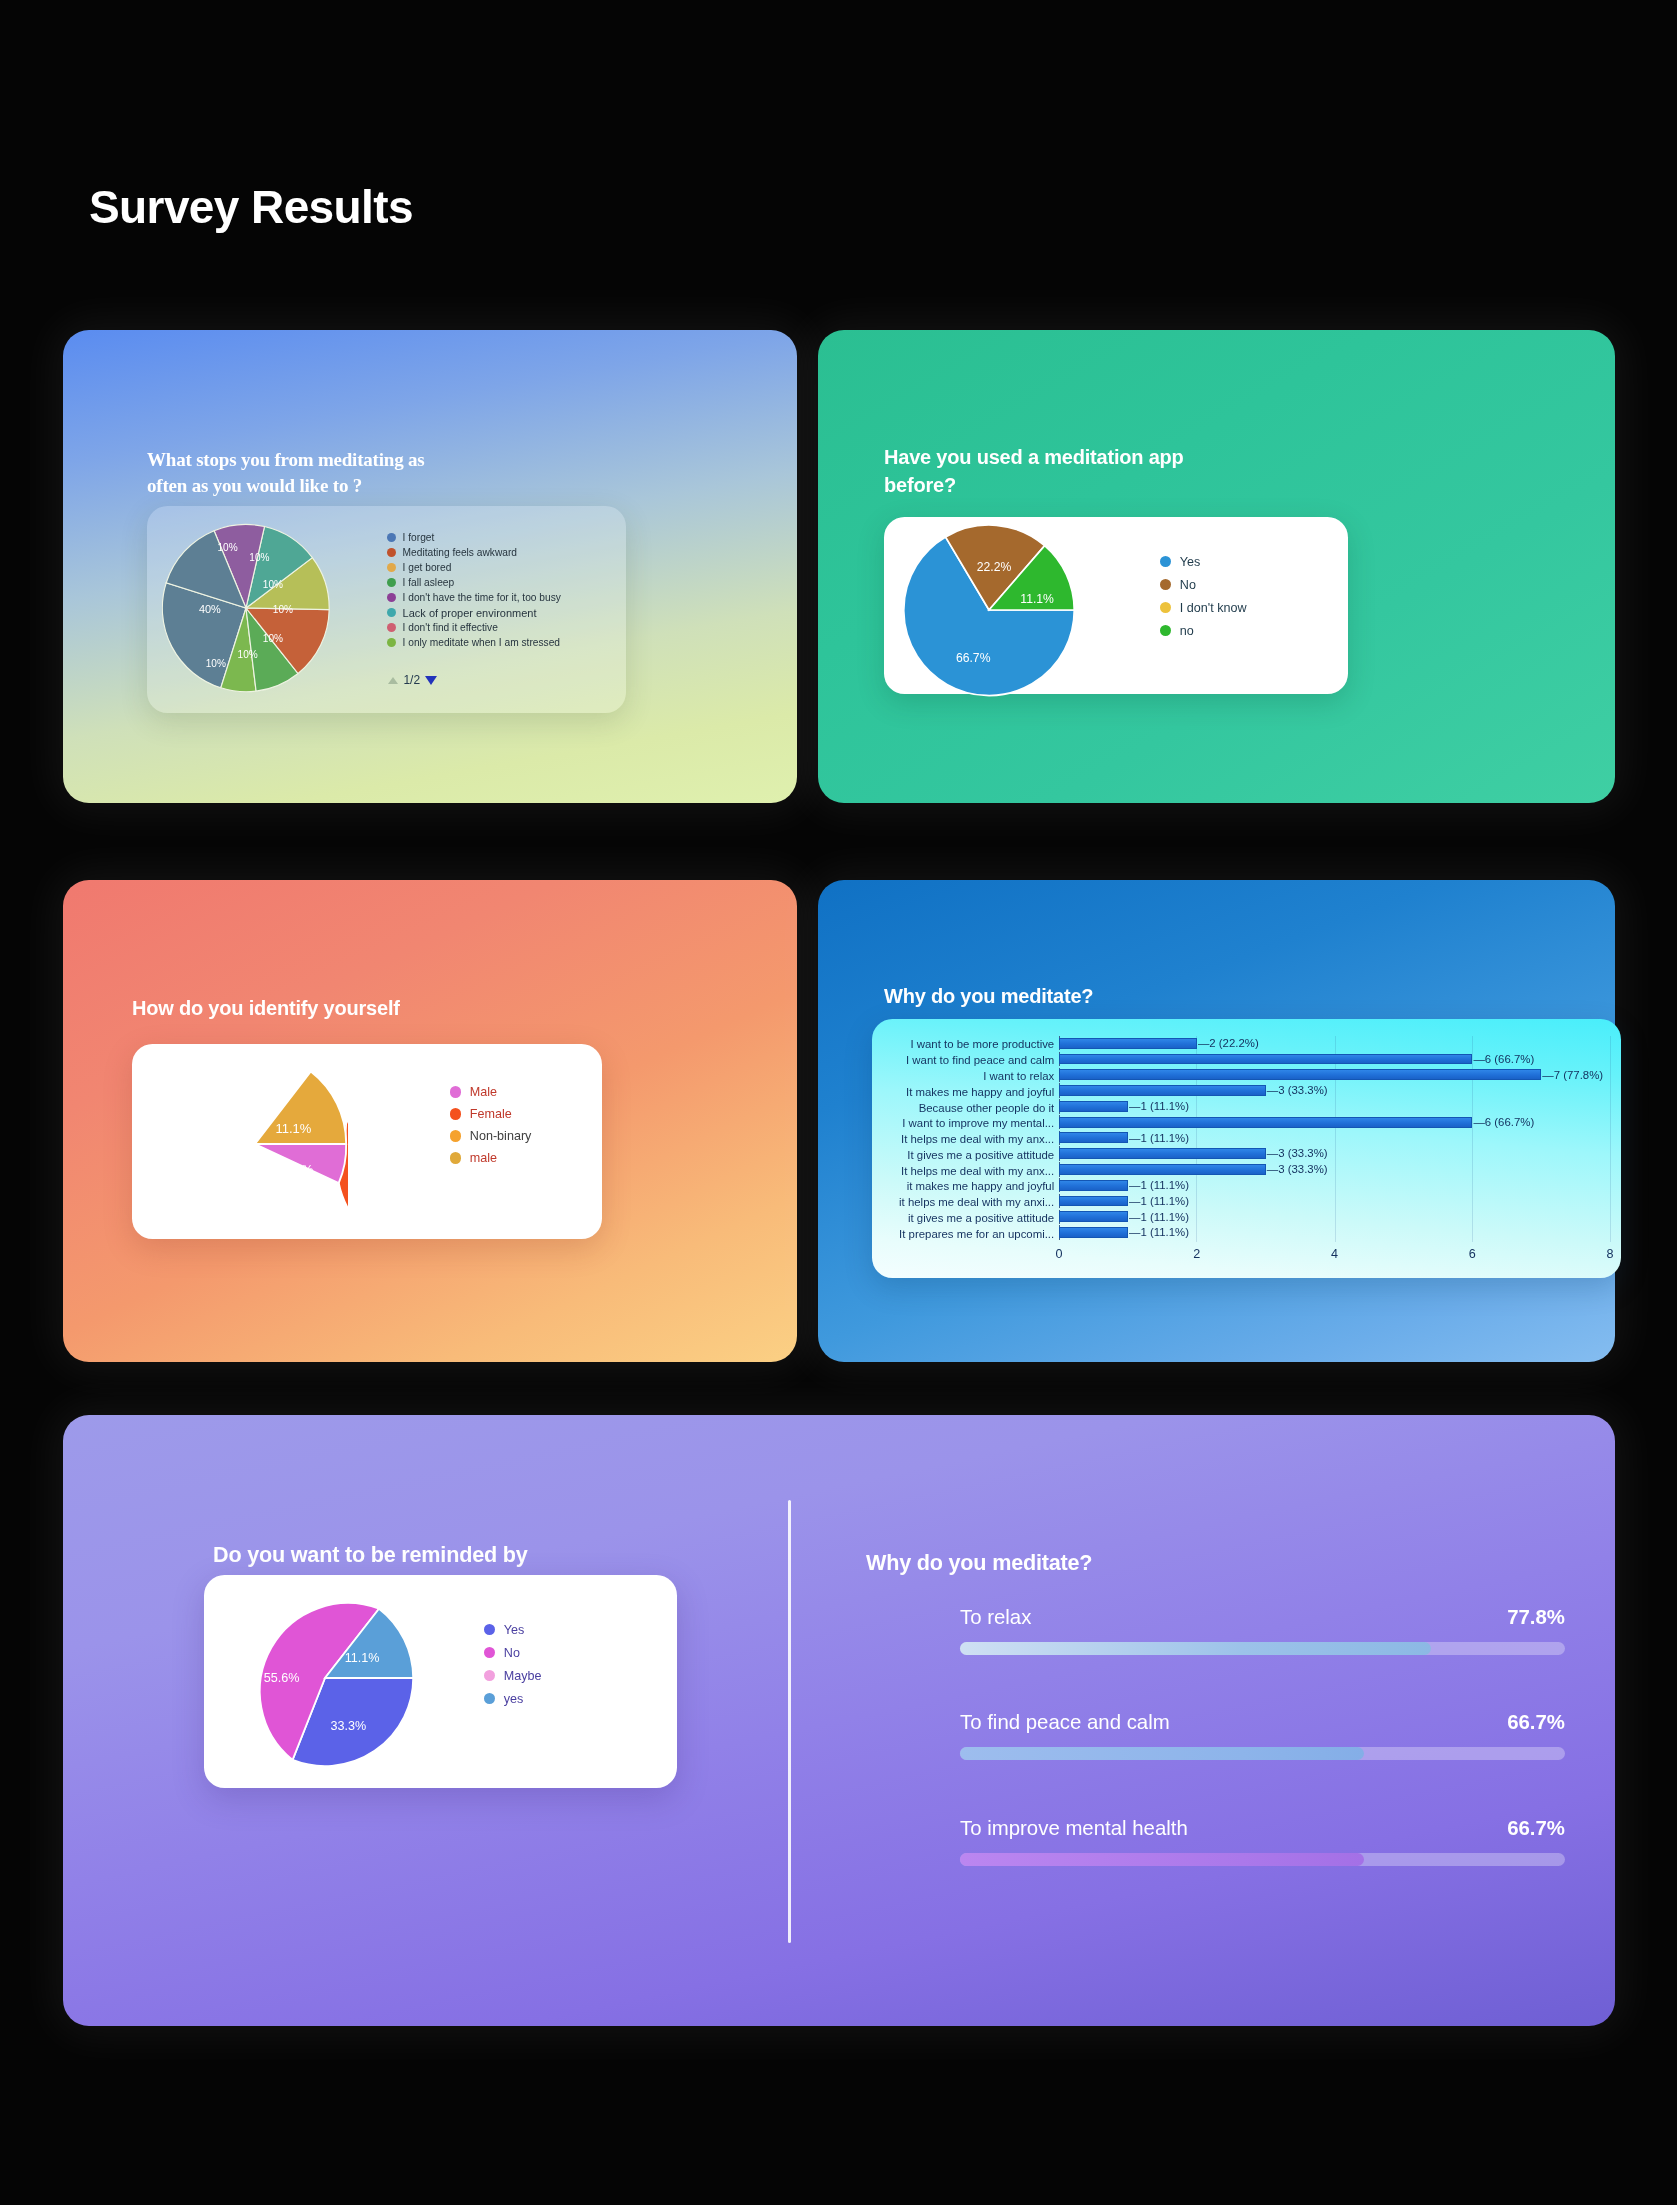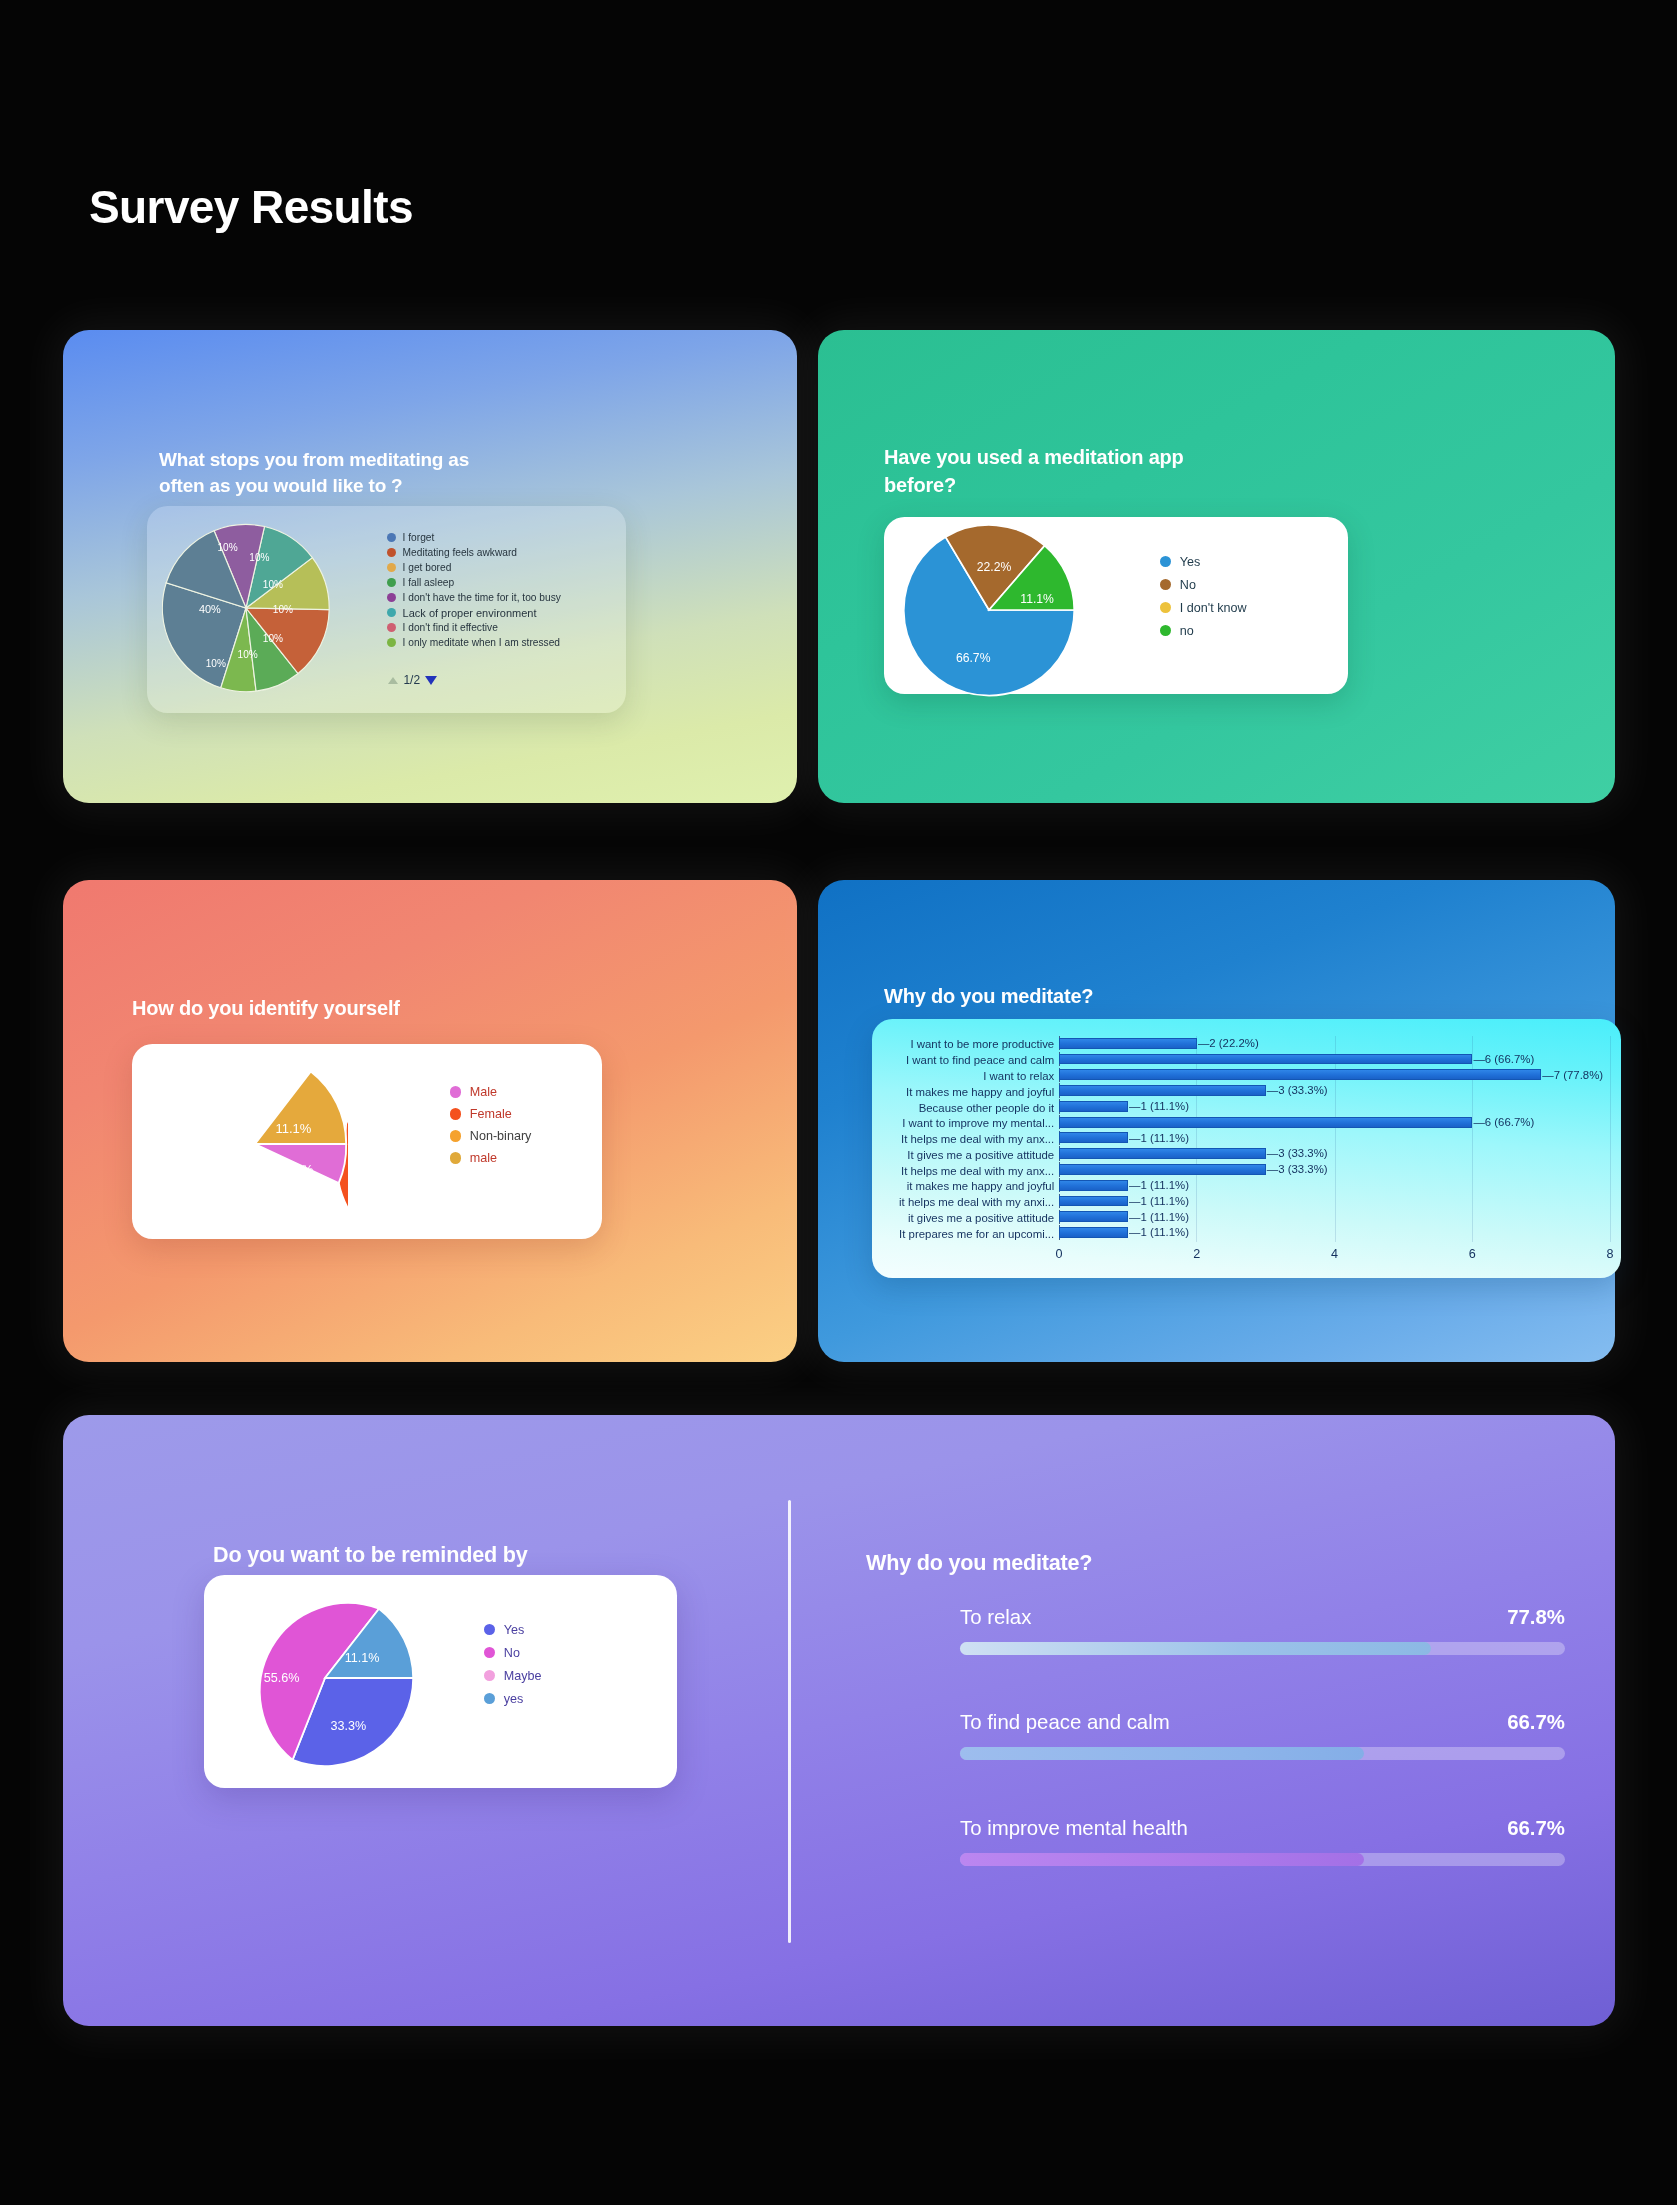--- a/index.html
+++ b/index.html
@@ -119,21 +119,21 @@
   }
 </style>
 </head>
 <body>
 
 <div class="page">
 
   <div class="page-title">Survey Results</div>
 
   <div class="card" id="card-stops">
-    <div class="card-title" style="left:96px; top:117px; font-size:19px;">What stops you from meditating as
+    <div class="card-title" style="left:84px; top:117px; font-size:19px;font-family:Liberation Serif, serif;">What stops you from meditating as
 often as you would like to ?</div>
   </div>
 
   <div class="panel" id="panel-stops">
 
     <svg width="168" height="180" viewBox="0 0 200 200" style="position:absolute;left:15px;top:12px;">
       <g transform="translate(100,100)">
 
         <path d="M0,0 L-95,-30 A99.6,99.6 0 0,0 -30,95 Z" fill="#5d7f94" stroke="#eef3e2" stroke-width="1.4"></path>
         <path d="M0,0 L-30,95 A99.6,99.6 0 0,0 12,99 Z" fill="#7cb84f" stroke="#eef3e2" stroke-width="1.4"></path>

